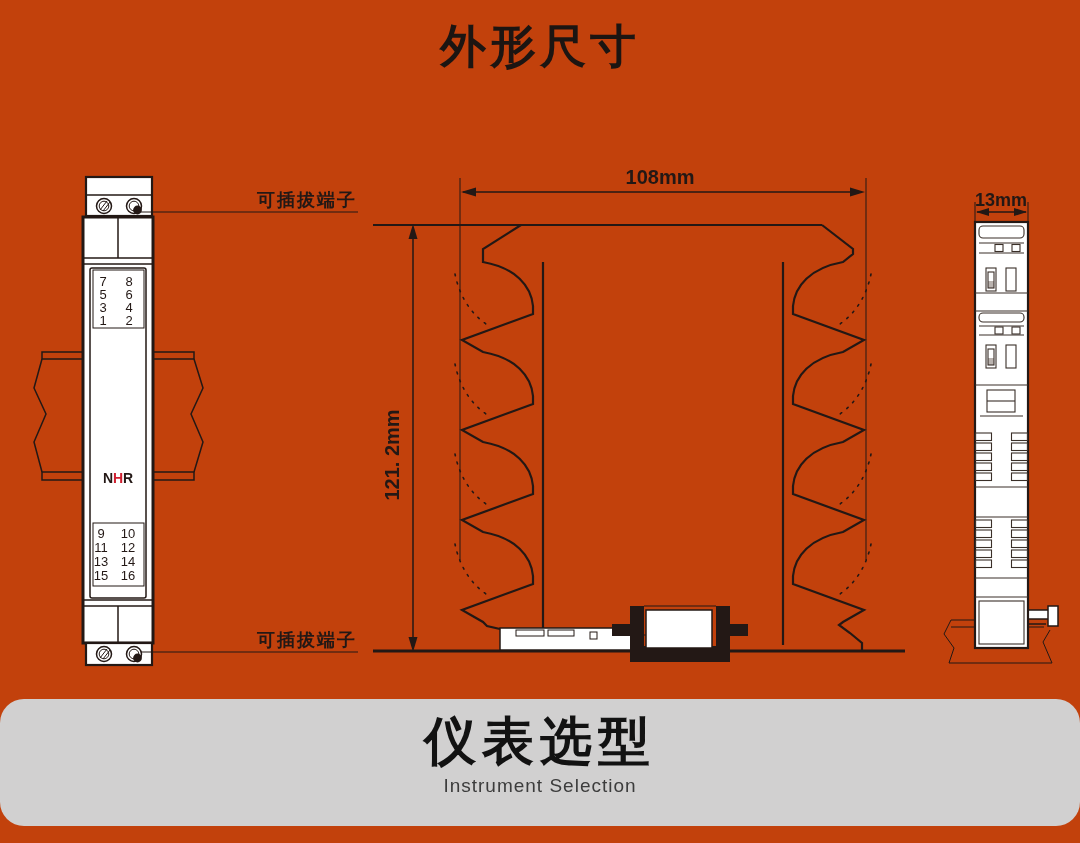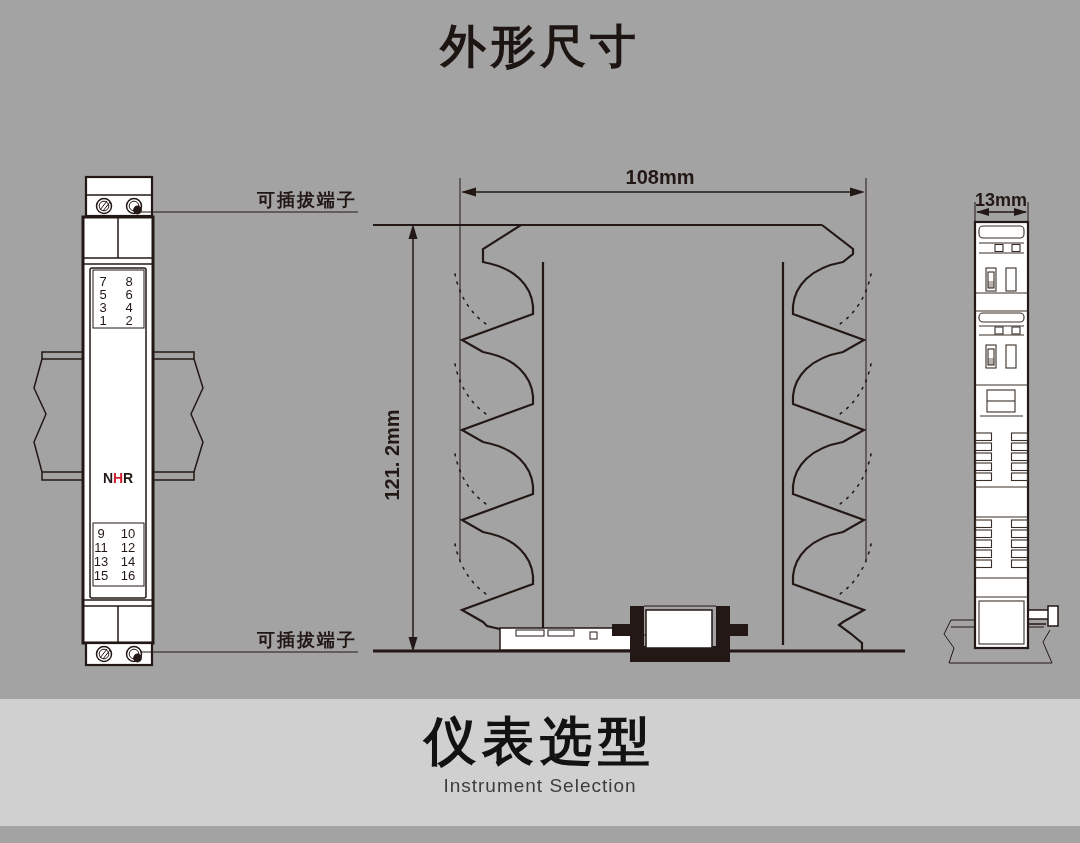--- a/index.html
+++ b/index.html
@@ -1,22 +1,22 @@
 <!DOCTYPE html>
 <html><head>
 <meta charset="utf-8">
 <style>
   html,body{margin:0;padding:0;background:#fff;}
-  .page{position:relative;width:1080px;height:843px;background:#a3a3a3;overflow:hidden;
+  .page{position:relative;width:1080px;height:843px;background:#c2410c;overflow:hidden;
         font-family:"Liberation Sans", sans-serif;color:#231815;}
   .main-title{position:absolute;top:16px;left:0;width:100%;text-align:center;
         font-size:46px;font-weight:800;letter-spacing:4px;color:#1c1512;}
   .drawing-svg{position:absolute;top:140px;left:0;}
   .footer-band{position:absolute;top:699px;left:0;width:1080px;height:127px;background:#d1d0d0;
-        text-align:center;}
+        text-align:center;border-radius:24px;}
   .footer-title{margin-top:12px;font-size:52px;font-weight:800;letter-spacing:6px;color:#121212;line-height:60px;}
   .footer-sub{font-size:19px;font-weight:400;letter-spacing:1px;color:#3c3c3c;line-height:30px;}
   
   .ln{stroke:#231815;fill:none;stroke-width:1.5px;}
   .ln1{stroke:#231815;fill:none;stroke-width:1px;}
   .ln2{stroke:#231815;fill:none;stroke-width:2.2px;}
   .ln3{stroke:#231815;fill:none;stroke-width:3px;}
   .thin{stroke:#3a2f28;fill:none;stroke-width:1.1px;}
   .dot{stroke:#231815;fill:none;stroke-width:1.6px;stroke-dasharray:1.8 6.5;stroke-linecap:round;}
   .blk{fill:#231815;stroke:none;}

